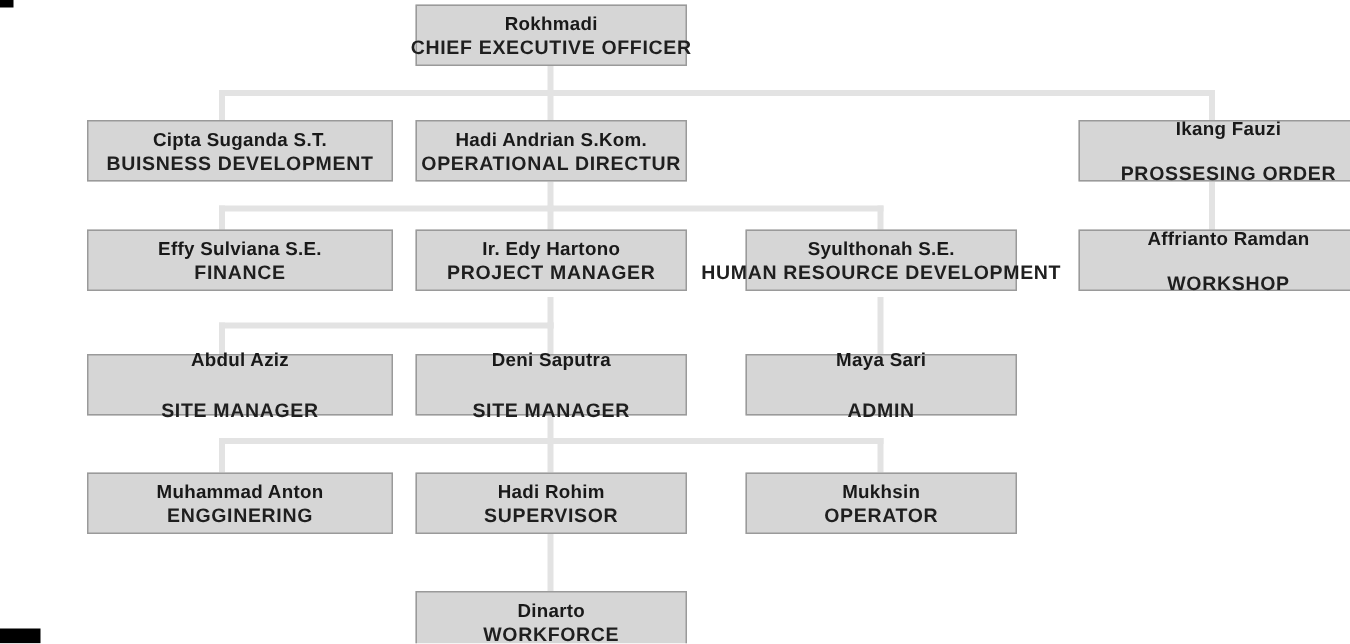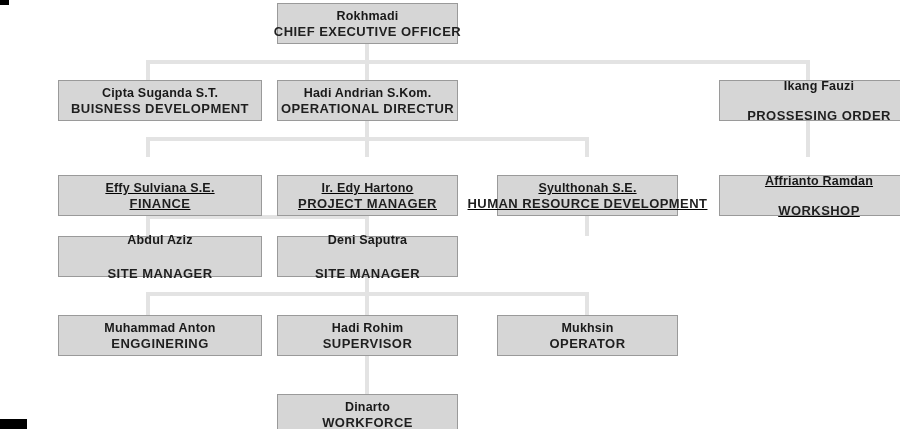--- a/index.html
+++ b/index.html
@@ -27,21 +27,21 @@
     text-transform:uppercase;white-space:nowrap;
   }
   
   .c1{left:58px;width:204px;}
   .c2{left:277px;width:181px;}
   .c3{left:497px;width:181px;}
   .c4{left:719px;width:200px;gap:15px;}
   
   .r1{top:3px;}
   .r2{top:80px;}
-  .r3{top:175px;text-decoration:underline;}
+  .r3{top:153px;}
   .r4{top:236px;gap:20px;}
   .r5{top:315px;text-align:center;}
   .r6{top:394px;}
   
   .artifact{position:absolute;background:#000000;}
 </style>
 </head>
 <body>
 
 <div id="canvas">
@@ -109,20 +109,24 @@
   </div>
 
   <div class="node r4 c1">
     <span class="name">Abdul Aziz</span>
     <span class="title">SITE MANAGER</span>
   </div>
   <div class="node r4 c2">
     <span class="name">Deni Saputra</span>
     <span class="title">SITE MANAGER</span>
   </div>
+  <div class="node r4 c3">
+    <span class="name">Maya Sari</span>
+    <span class="title">ADMIN</span>
+  </div>
 
   <div class="node r5 c1">
     <span class="name">Muhammad Anton</span>
     <span class="title">ENGGINERING</span>
   </div>
   <div class="node r5 c2">
     <span class="name">Hadi Rohim</span>
     <span class="title">SUPERVISOR</span>
   </div>
   <div class="node r5 c3">

